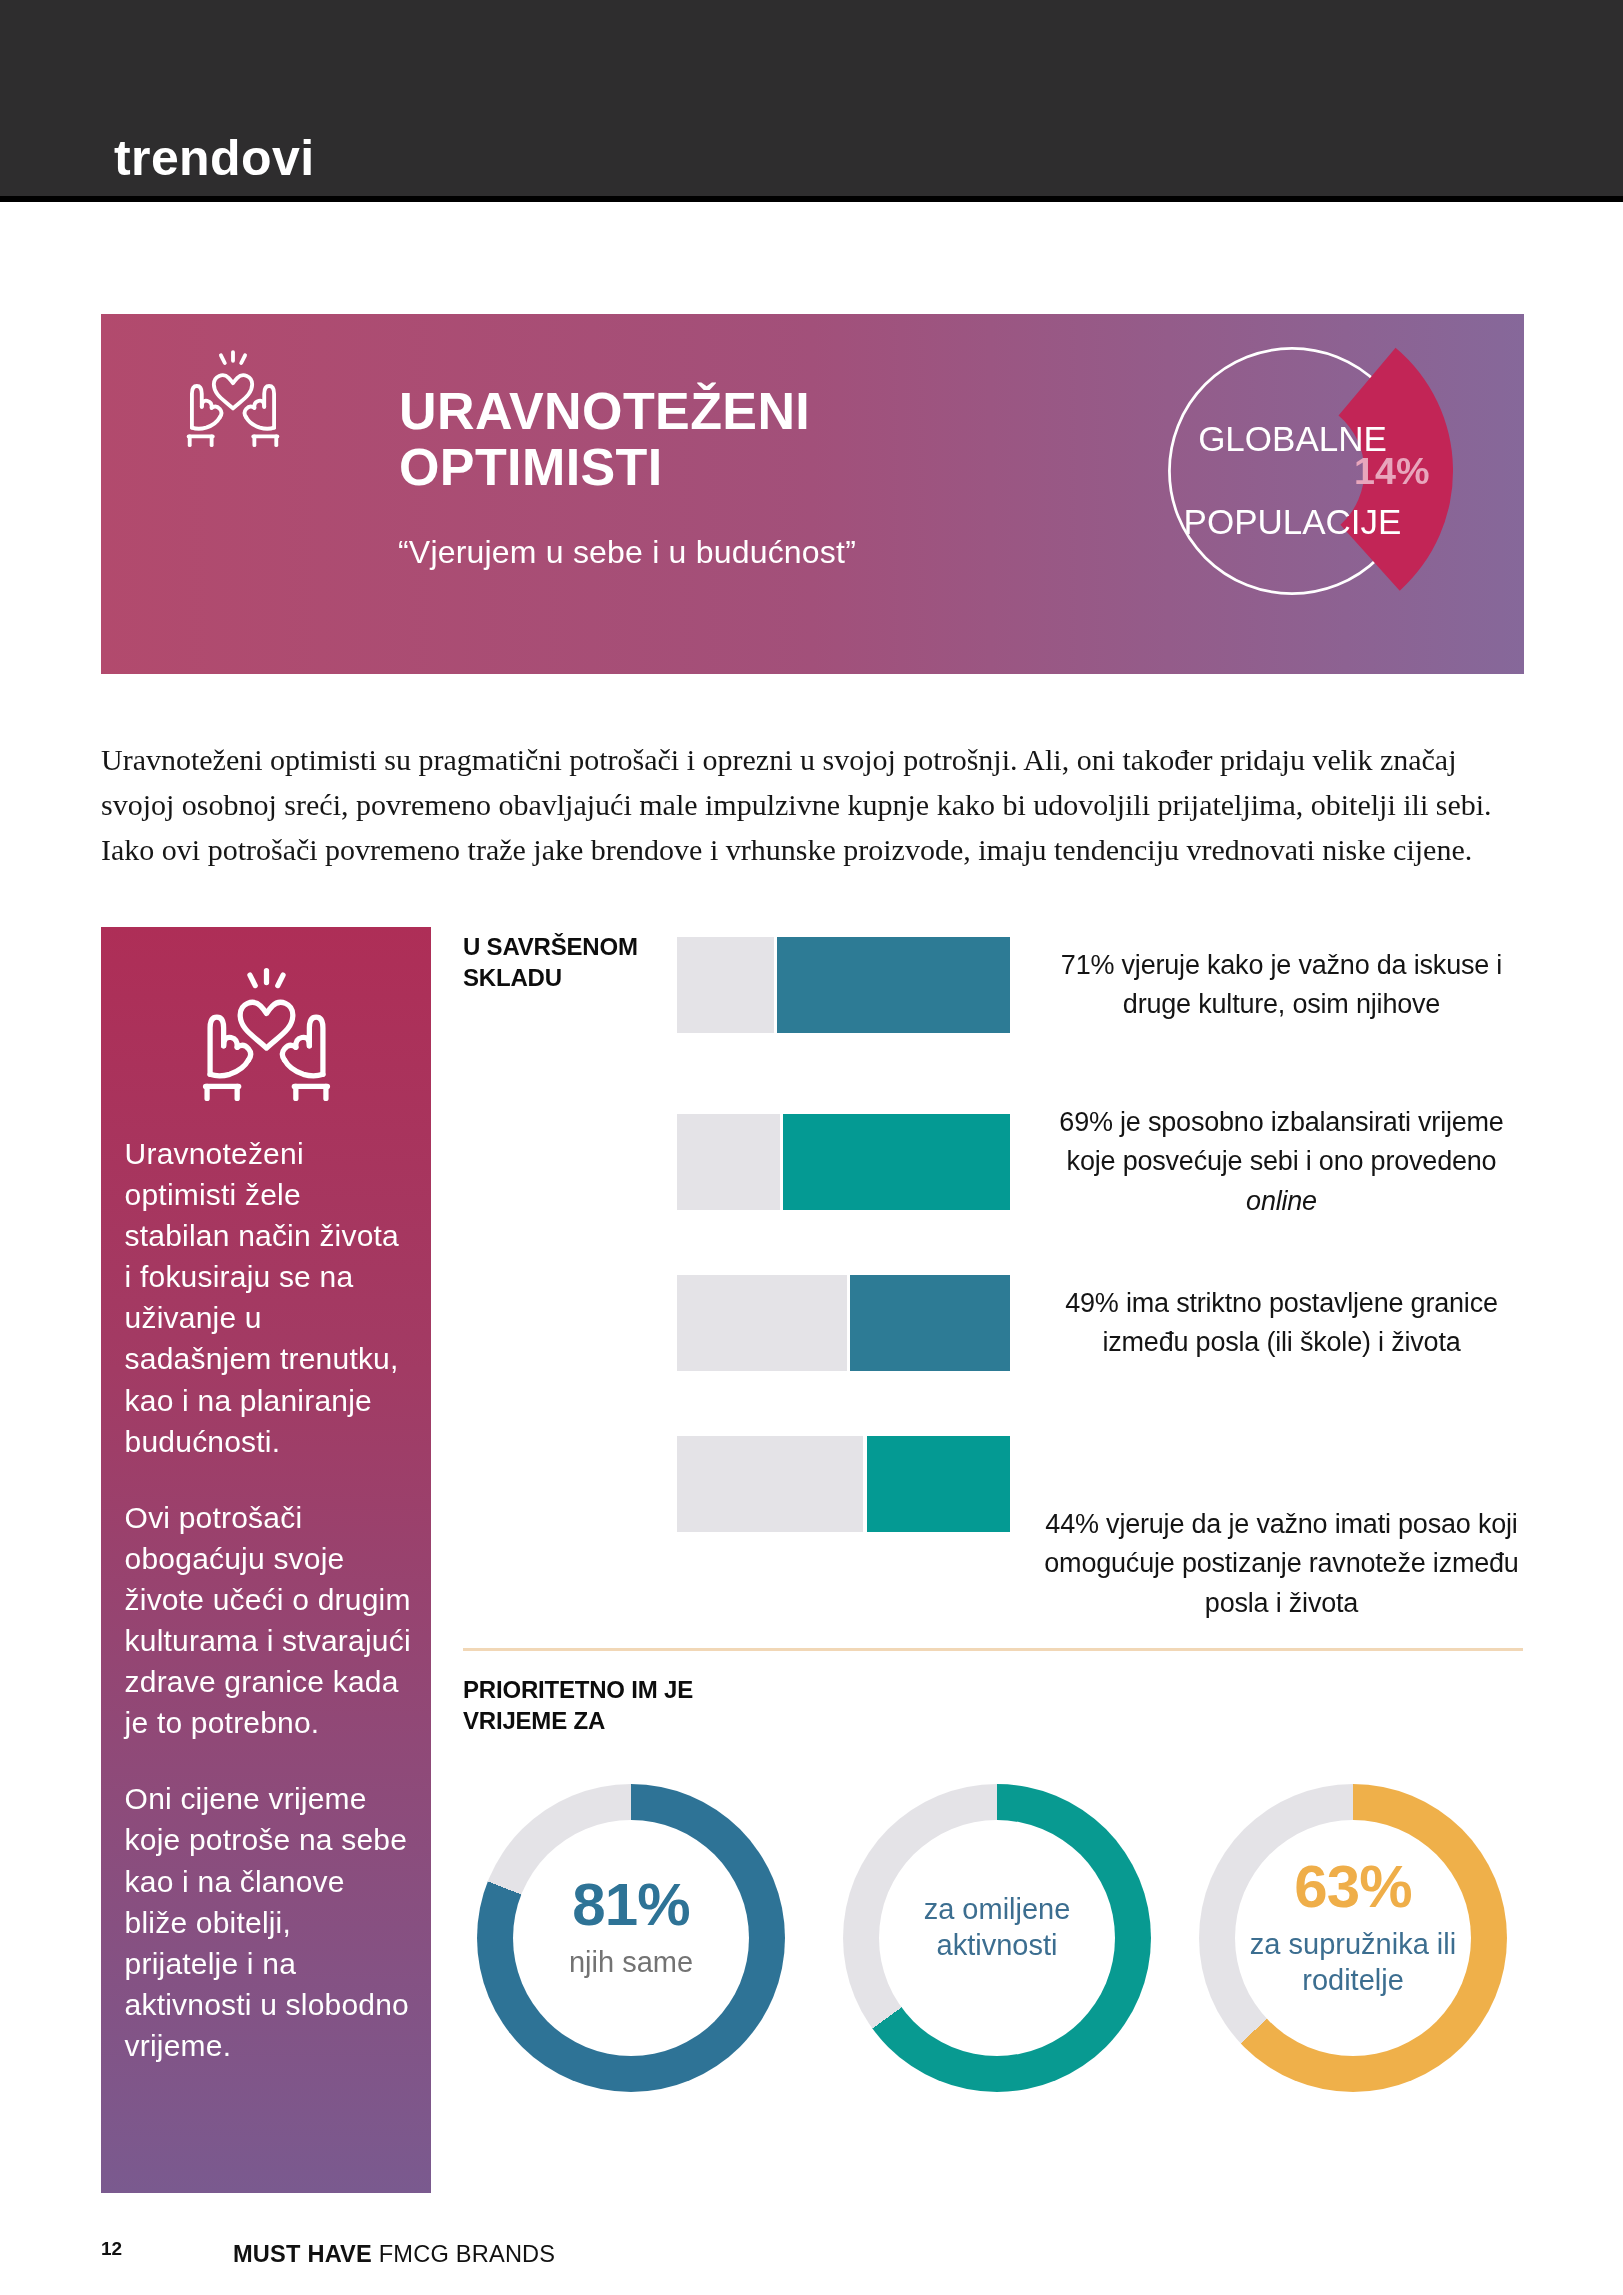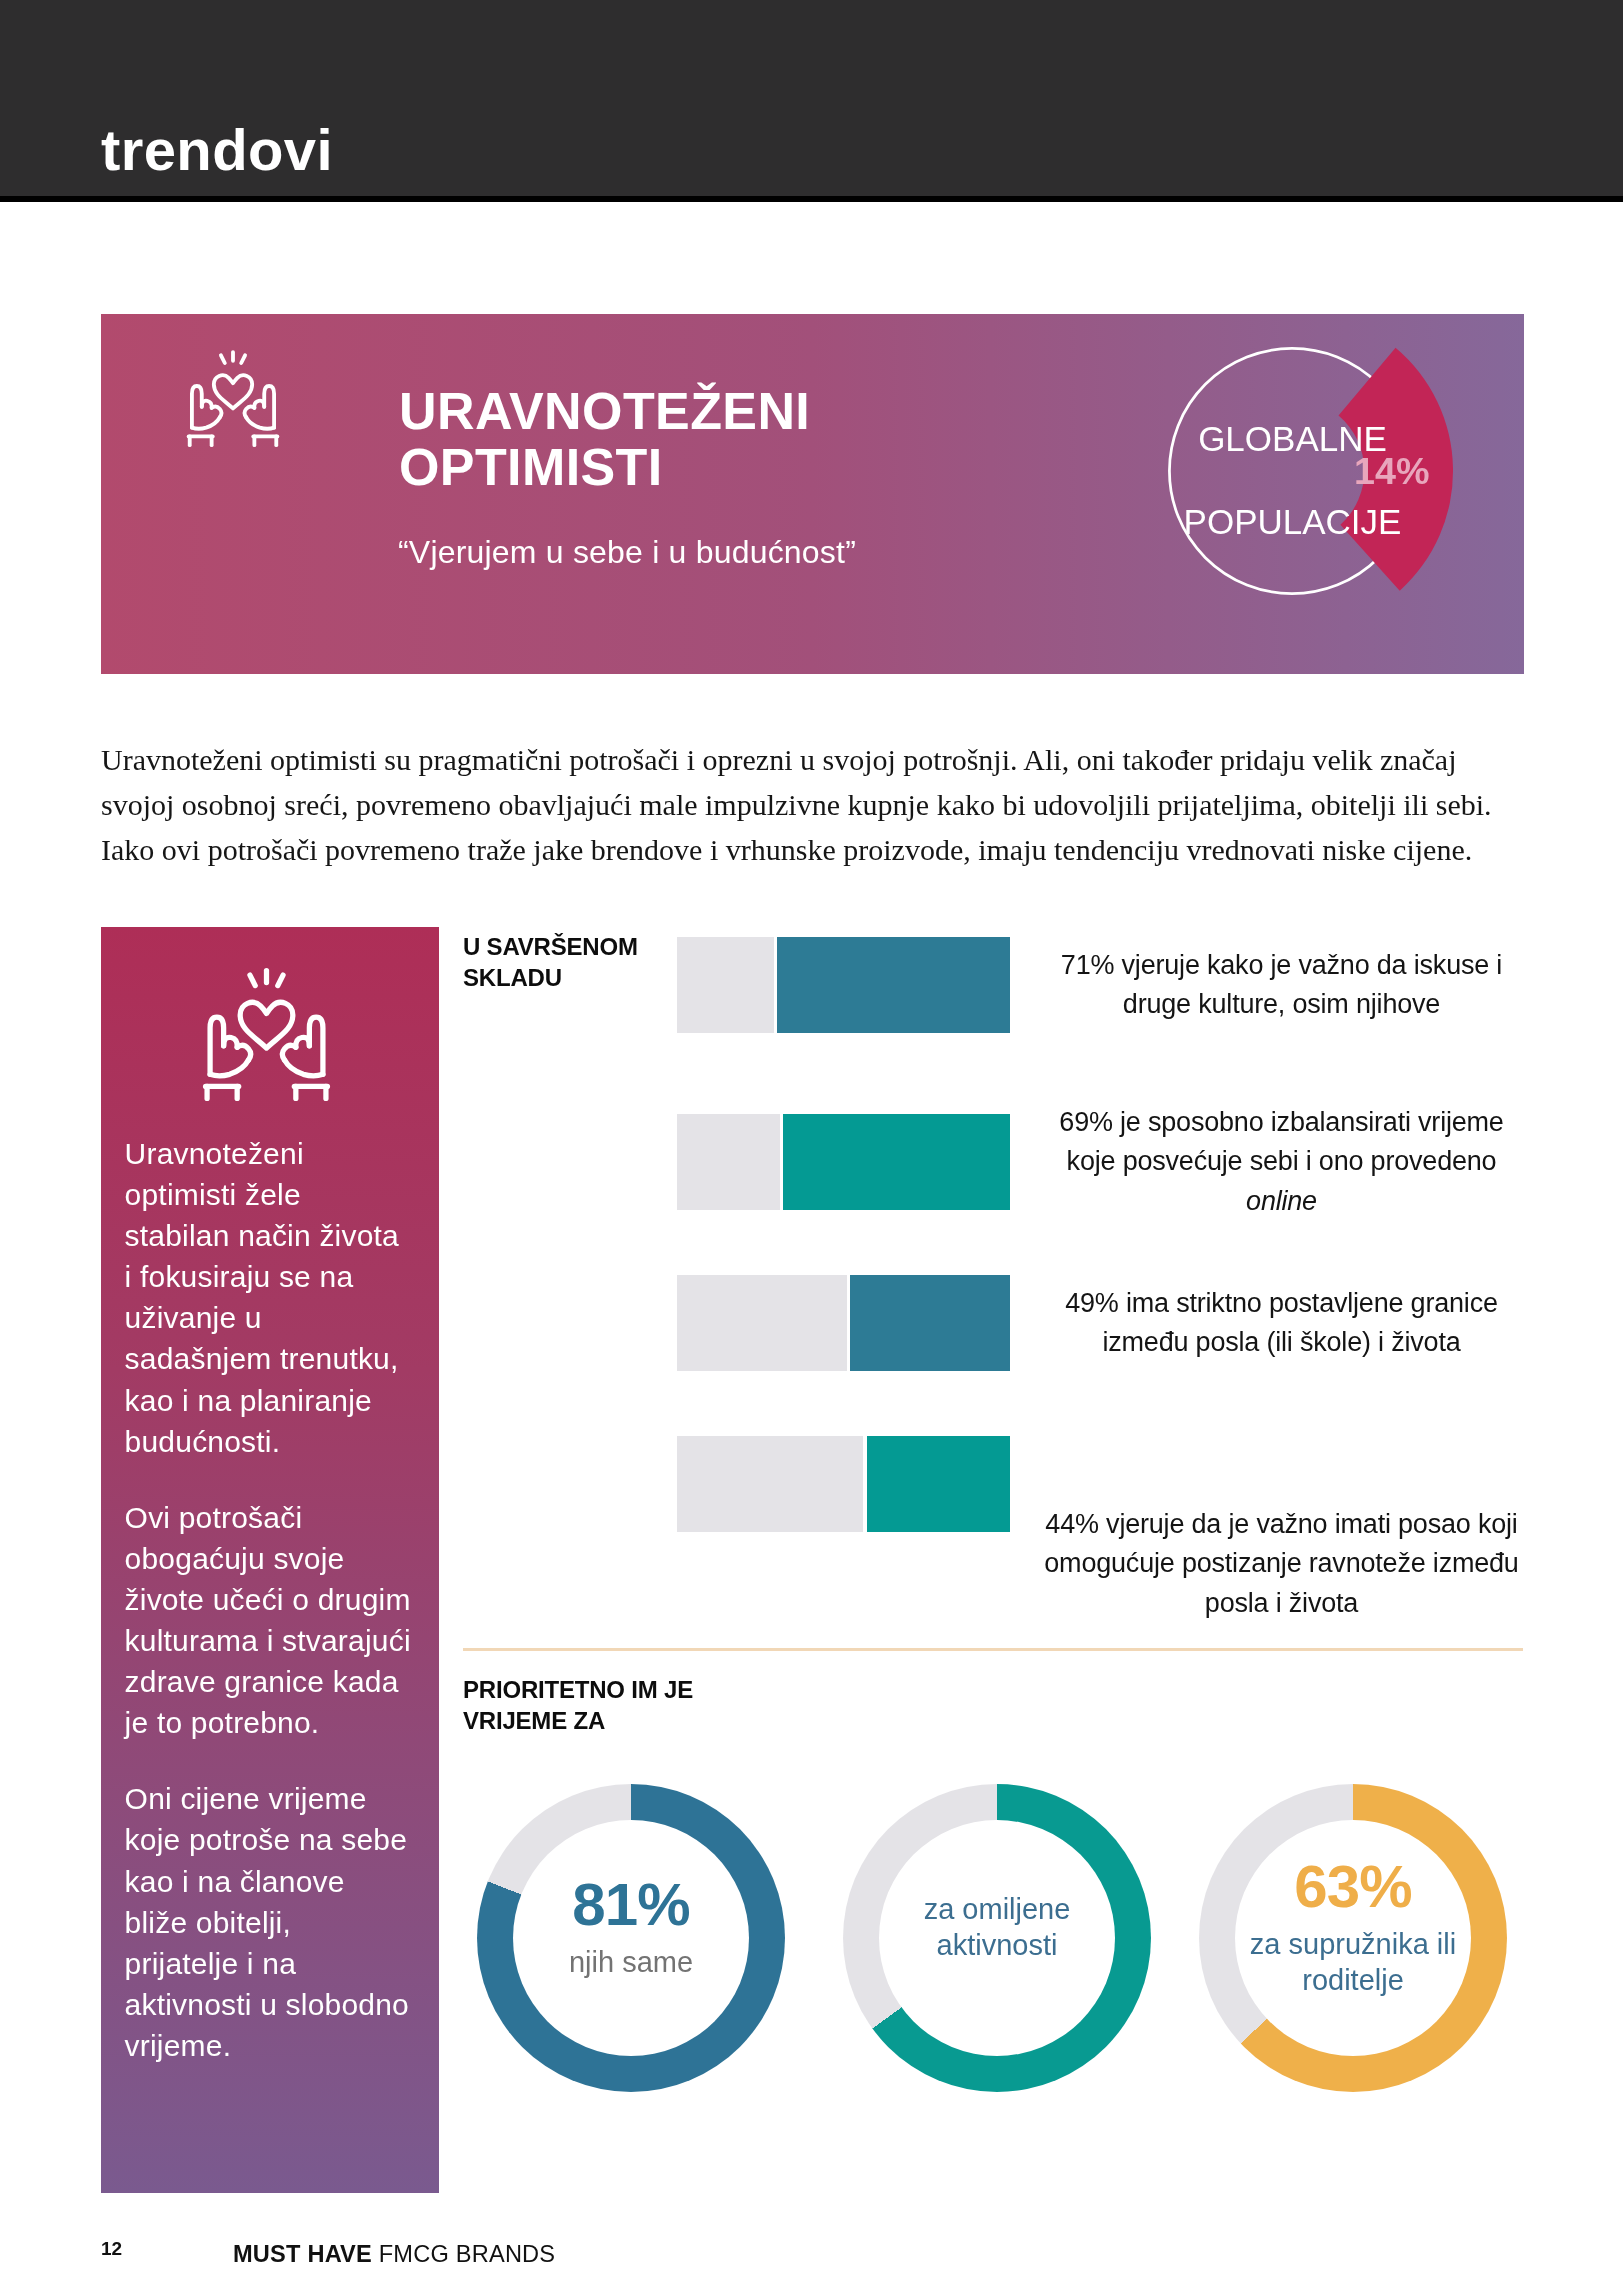--- a/index.html
+++ b/index.html
@@ -2,42 +2,42 @@
 <html style="font-size:12.6px"><head>
 <meta charset="utf-8">
 <style>
   html,body{margin:0;padding:0;background:#ffffff;}
   #page{position:relative;width:1623px;height:2295px;background:#ffffff;overflow:hidden;
         font-family:"Liberation Sans", sans-serif;}
 
   
   .topbar{position:absolute;left:0;top:0;width:1623px;height:196px;background:#2e2d2e;
           border-bottom:6.3px solid #000;}
-  .topbar h1{position:absolute;left:101px;top:116px;margin:0;font-size:58px;font-weight:bold;
+  .topbar h1{position:absolute;left:101px;top:116px;margin:13px;font-size:50px;font-weight:bold;
              color:#ffffff;letter-spacing:0.4px;}
 
   
   .banner{position:absolute;left:101px;top:314px;width:1423px;height:360px;
           background:linear-gradient(90deg,#b24a6d 0%,#a2507a 50%,#86689a 100%);}
   .banner-icon{position:absolute;left:69px;top:30px;width:126px;height:118px;}
   .banner-title{position:absolute;left:298px;top:69px;color:#fff;font-weight:bold;
                 font-size:52px;line-height:1.08;letter-spacing:0.4px;}
   .banner-sub{position:absolute;left:297px;top:220px;color:#fff;font-size:32px;letter-spacing:0.2px;}
   .badge-svg{position:absolute;left:1026px;top:-7.9px;width:330px;height:330px;overflow:visible;}
   .badge-text{position:absolute;left:1069px;top:35px;width:245px;height:245px;display:flex;
               flex-direction:column;align-items:center;justify-content:center;padding-top:17.3px;
               box-sizing:border-box;color:#fff;font-size:35px;line-height:1.35;text-align:center;gap:36px;}
 
   
   .intro{position:absolute;left:101px;top:707px;width:1425px;
          font-family:"Liberation Serif", serif;font-size:30px;line-height:1.5;color:#161616;}
 
   
   .sidebar{position:absolute;left:101px;top:927px;width:330px;height:1266px;
-           background:linear-gradient(180deg,#ae2e57 0%,#a23b64 35%,#7a5a8f 100%);padding-left:8px;}
+           background:linear-gradient(180deg,#ae2e57 0%,#a23b64 35%,#7a5a8f 100%);}
   .sidebar-icon{position:absolute;left:79px;top:33px;width:173px;height:161px;}
   .sidebar-text{position:absolute;left:23.6px;top:206px;width:287px;color:#ffffff;
                 font-size:30px;line-height:1.37;letter-spacing:0.2px;}
   .sidebar-text p{margin:0 0 35px 0;}
 
   
   .sec-heading{position:absolute;font-size:24px;font-weight:bold;color:#0d0d0d;
                line-height:1.3;letter-spacing:-0.2px;}
   #harmony-heading{left:463px;top:931px;width:220px;}
   .bar-row-bar{position:absolute;left:677px;width:333px;height:96px;display:flex;}

